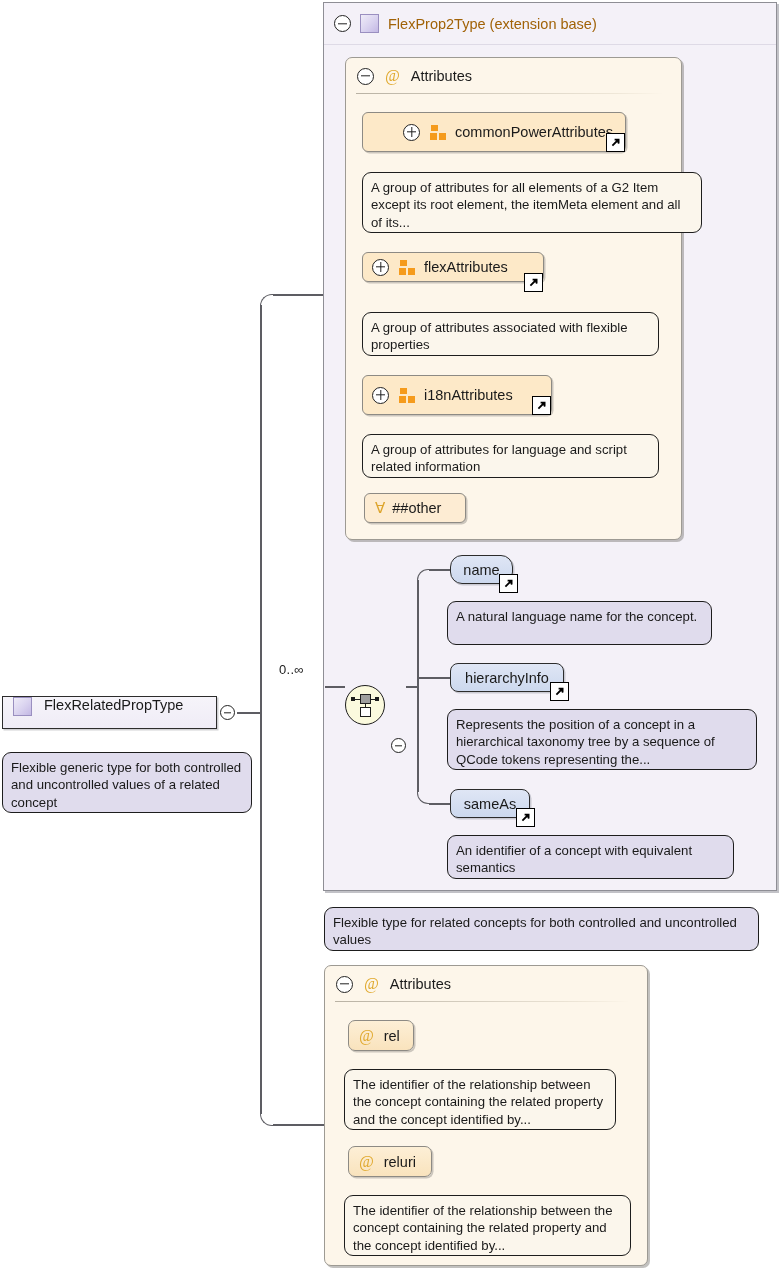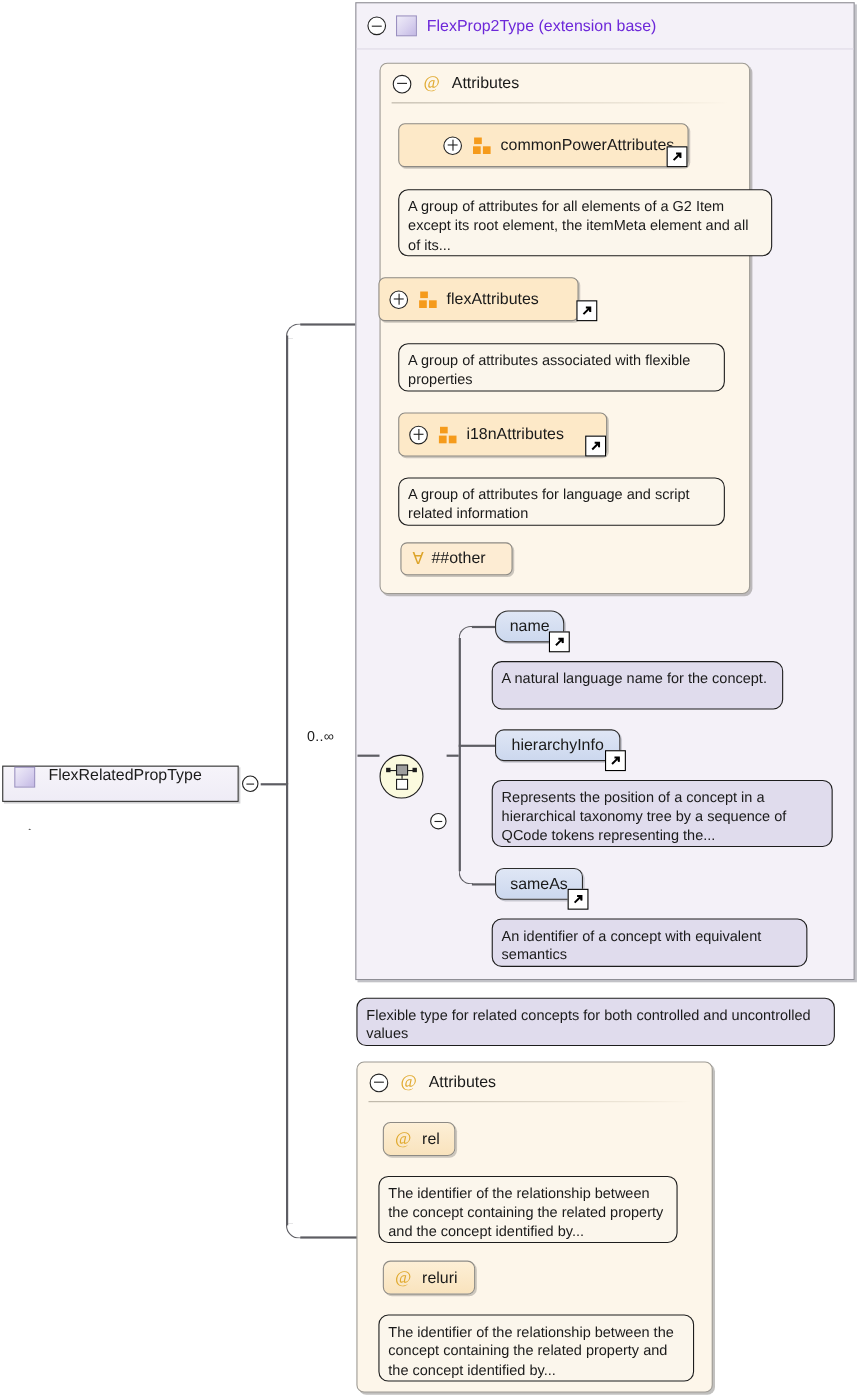--- a/index.html
+++ b/index.html
@@ -18,21 +18,21 @@
     background:#f4f1f8;
     border:1px solid #8e8e95;
     box-shadow:2px 2px 0 0 rgba(120,120,130,.45);
   }
   .type-panel-header{
     position:absolute;left:0;top:0;right:0;height:42px;
     display:flex;align-items:center;gap:9px;padding-left:10px;
     border-bottom:1px solid #dedae6;
     box-sizing:border-box;
   }
-  .type-panel-title{font-size:14.5px;color:#6d28d9;white-space:nowrap;}
+  .type-panel-title{font-size:14.5px;color:#a16207;white-space:nowrap;}
 
   
   .type-swatch{
     width:17px;height:17px;border:1px solid #9a8fc0;
     background:linear-gradient(135deg,#efecf8 0%,#d9d2ef 55%,#c3b8e4 100%);
     flex:0 0 auto;
   }
 
   
   .ctrl{
@@ -208,20 +208,21 @@
   
   <div class="abs root-box" style="left:2px;top:696px;width:215px;height:33px;">
     <span class="type-swatch"></span>
     <span class="root-label">FlexRelatedPropType</span>
   </div>
   <div class="abs ctrl" style="left:220px;top:705px;"></div>
 
   
   <div class="abs" style="left:2px;top:743px;width:250px;height:70px;">
     <div class="tail-wrap" style="left:12px;top:0;"></div>
+    <div class="note lav" style="position:absolute;left:0;top:9px;width:250px;height:61px;">Flexible generic type for both controlled and uncontrolled values of a related concept</div>
   </div>
 
   
   <div class="abs type-panel" style="left:323px;top:2px;width:454px;height:889px;">
     <div class="type-panel-header">
       <span class="ctrl"></span>
       <span class="type-swatch"></span>
       <span class="type-panel-title">FlexProp2Type (extension base)</span>
     </div>
   </div>
@@ -250,21 +251,21 @@
         <path d="M3.4 9.6 L9.0 4.0 M5.6 3.6 L9.6 3.6 L9.6 7.6" stroke="#000" stroke-width="1.8" fill="none"></path>
         <path d="M9.9 3.3 l0 4.6 -1.6 -1.6 z" fill="#000"></path>
       </svg>
   </div>
   <div class="abs" style="left:362px;top:163px;width:297px;height:70px;">
     <div class="tail-wrap" style="left:10px;top:0;"></div>
     <div class="note beige" style="position:absolute;left:0;top:9px;width:340px;height:61px;">A group of attributes for all elements of a G2 Item except its root element, the itemMeta element and all of its...</div>
   </div>
 
   
-  <div class="abs grp-box" style="left:344px;top:252px;width:182px;height:40px;">
+  <div class="abs grp-box" style="left:362px;top:252px;width:182px;height:30px;">
     <span class="ctrl plus"></span>
     <span class="grp-icon">
         <i class="a"></i>
         <i class="b"></i>
         <i class="c"></i>
       </span>
     <span class="grp-label">flexAttributes</span>
   </div>
   <div class="abs link-badge" style="left:524px;top:273px;">
     <svg width="13" height="13" viewBox="0 0 13 13">

